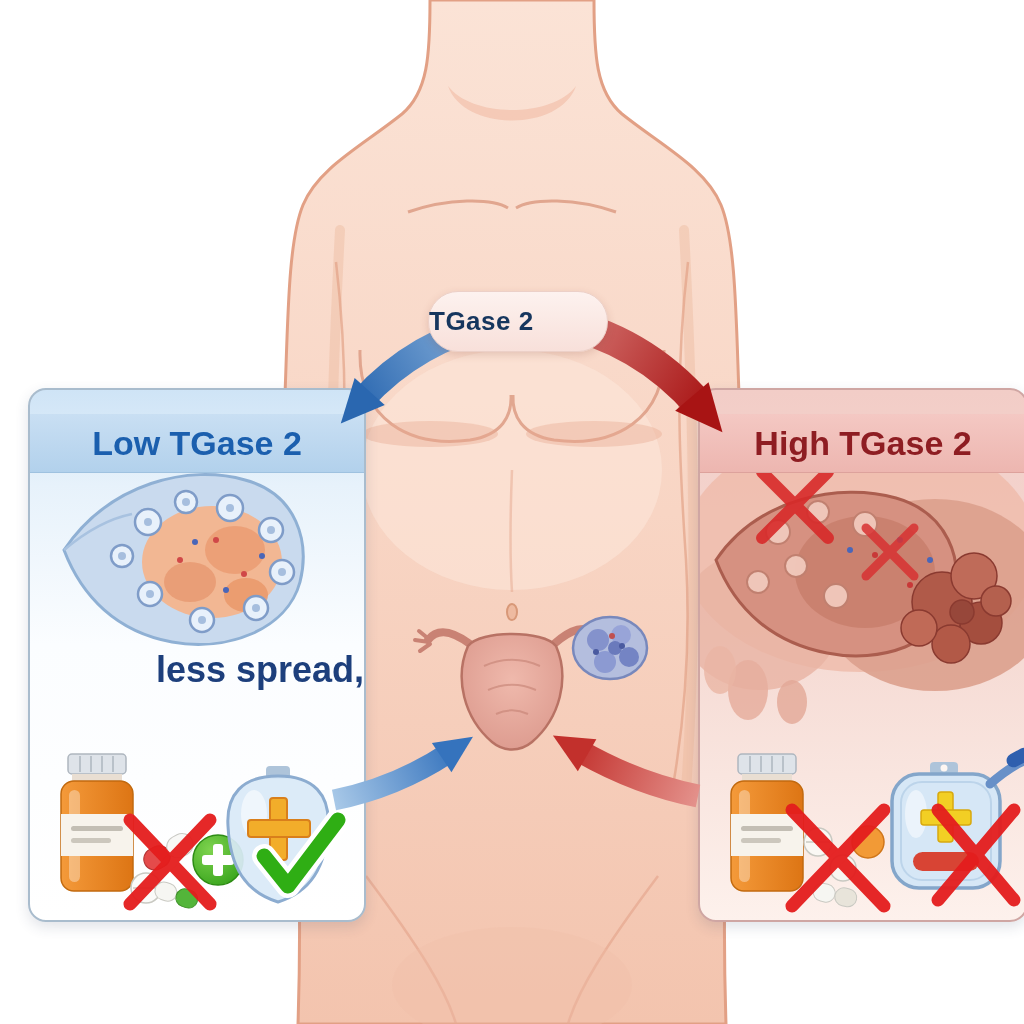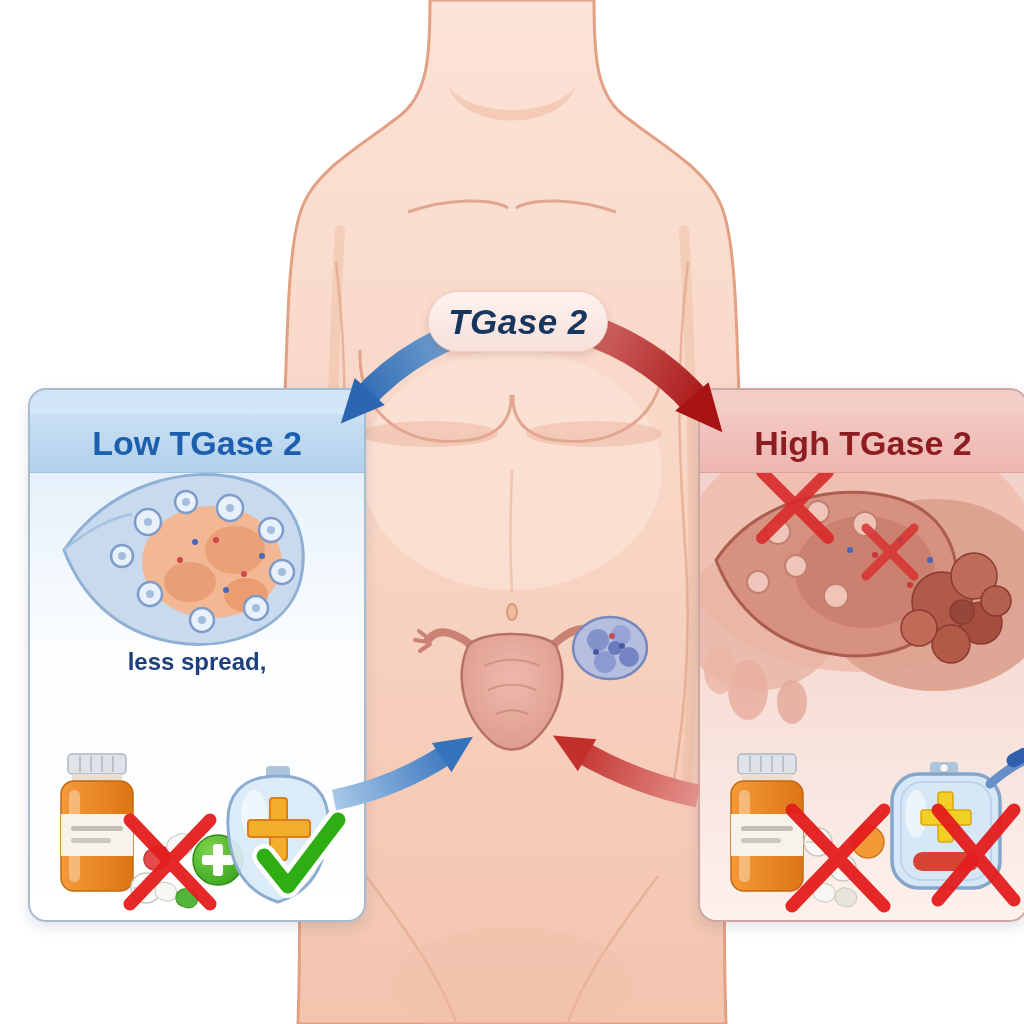--- a/index.html
+++ b/index.html
@@ -9,22 +9,22 @@
   }
   svg{display:block;}
   .torso-layer{position:absolute;inset:0;z-index:1;pointer-events:none;}
   .arrow-layer{position:absolute;inset:0;z-index:5;pointer-events:none;}
 
   .badge{
     position:absolute;left:428px;top:291px;width:178px;height:59px;
     border-radius:30px;z-index:6;
     background:linear-gradient(180deg,#fdf2ef 0%,#f8e0da 100%);
     border:1px solid #ecd0c8;box-shadow:0 3px 9px rgba(130,60,50,.18);
-    display:flex;align-items:center;justify-content:center;
-    font-weight:700;font-size:35px;color:#16365e;letter-spacing:.5px;font-style:italic;
+    display:flex;align-items:center;justify-content:flex-start;
+    font-weight:700;font-size:26px;color:#16365e;letter-spacing:.5px;
   }
 
   .panel{
     position:absolute;top:388px;height:530px;border-radius:18px;z-index:3;
     overflow:hidden;box-shadow:0 5px 14px rgba(40,60,90,.14);
   }
   .panel.low{
     left:28px;width:334px;border:2px solid #a9bccd;
     background:linear-gradient(180deg,#cfe4f6 0%,#e7f2fb 18%,#fbfdff 48%,#ffffff 100%);
   }
@@ -40,22 +40,22 @@
   .low .panel-header{
     background:linear-gradient(180deg,#c9dff3,#b2d1ec);color:#1b5fae;
     border-bottom:1px solid #9fc2e0;
   }
   .high .panel-header{
     background:linear-gradient(180deg,#f4c8c3,#edb6b0);color:#8e1d22;
     border-bottom:1px solid #dda29c;
   }
   .panel-art{position:absolute;inset:0;z-index:1;}
   .caption{
-    position:absolute;left:0;right:0;top:256px;z-index:2;text-align:center;
-    font-weight:600;font-size:24px;line-height:1.32;
+    position:absolute;left:0;right:0;top:256px;z-index:2;text-align:right;
+    font-weight:600;font-size:36px;line-height:1.32;
   }
   .low .caption{color:#1d3f7c;}
   .high .caption{color:#8c1f24;}
   .caption span{display:block;}
 </style>
 </head>
 <body>
 
 <div class="canvas">
 

